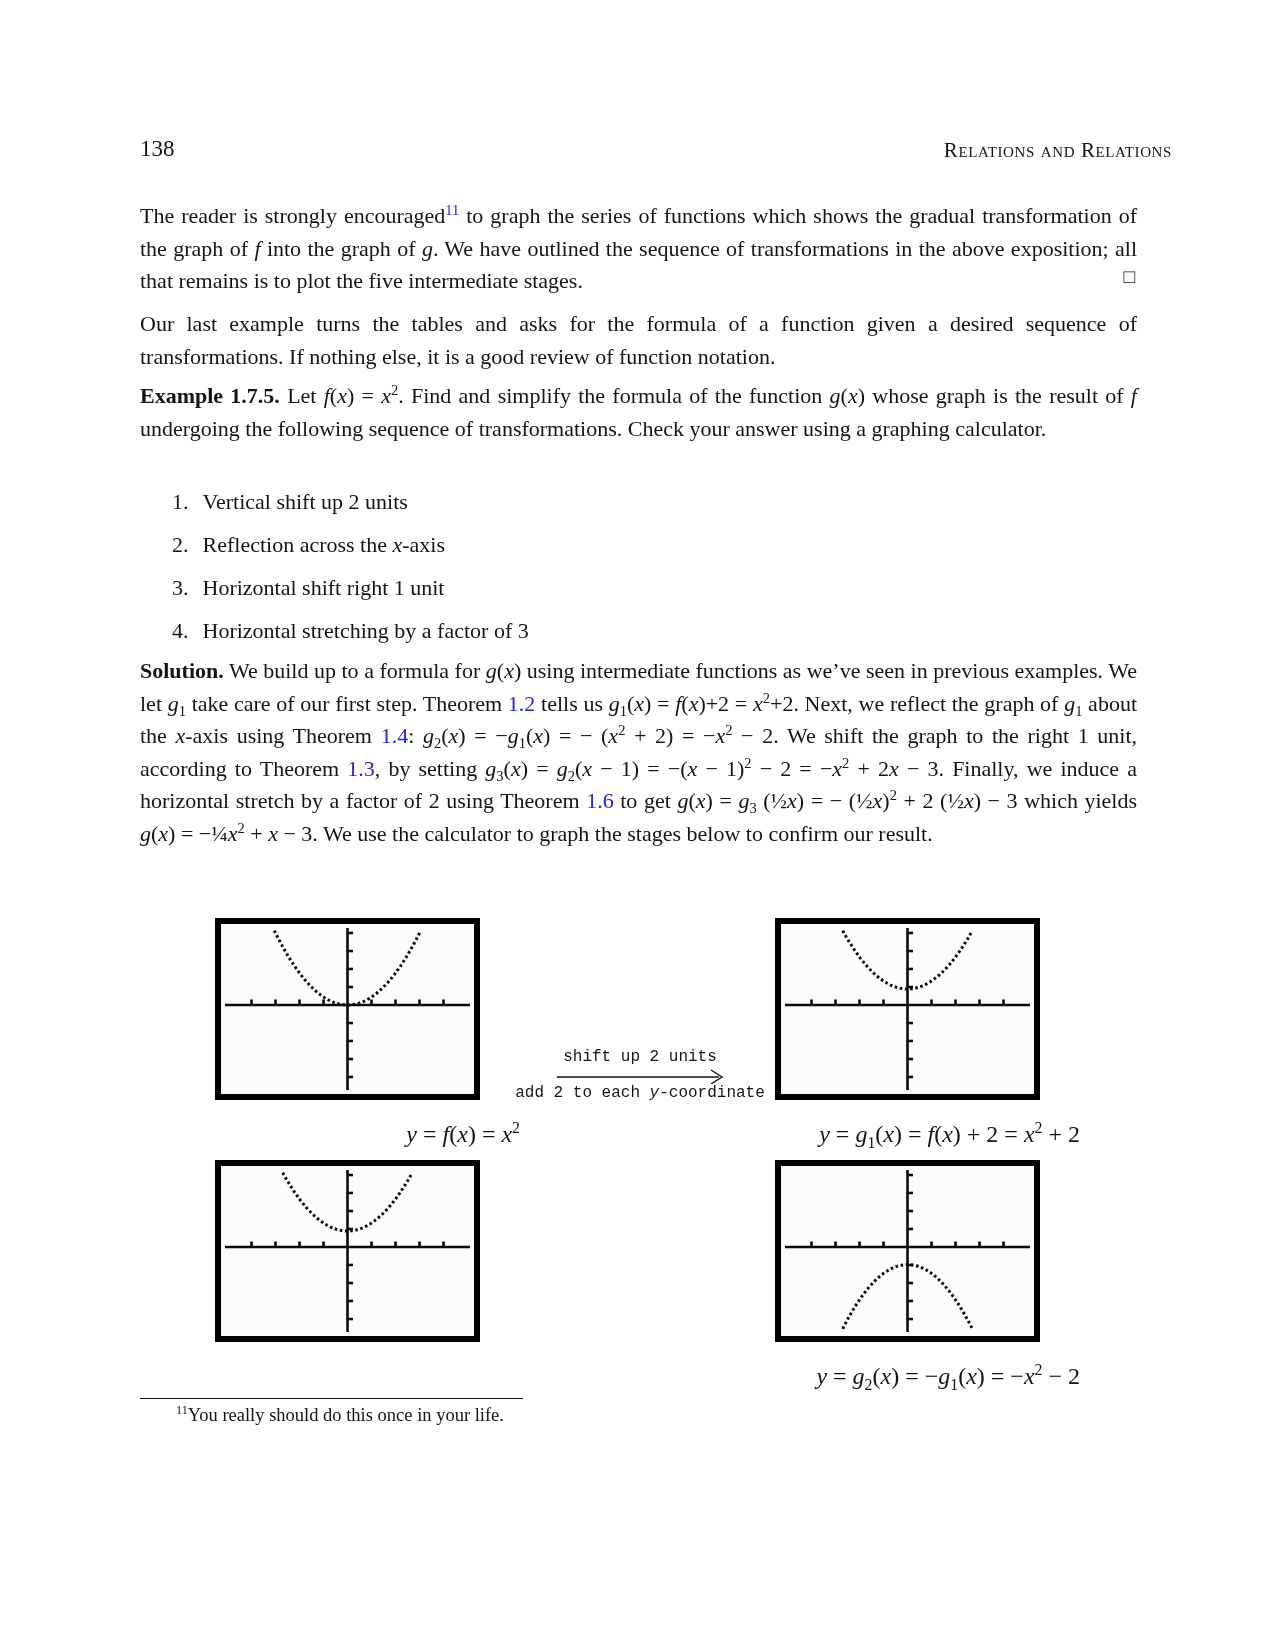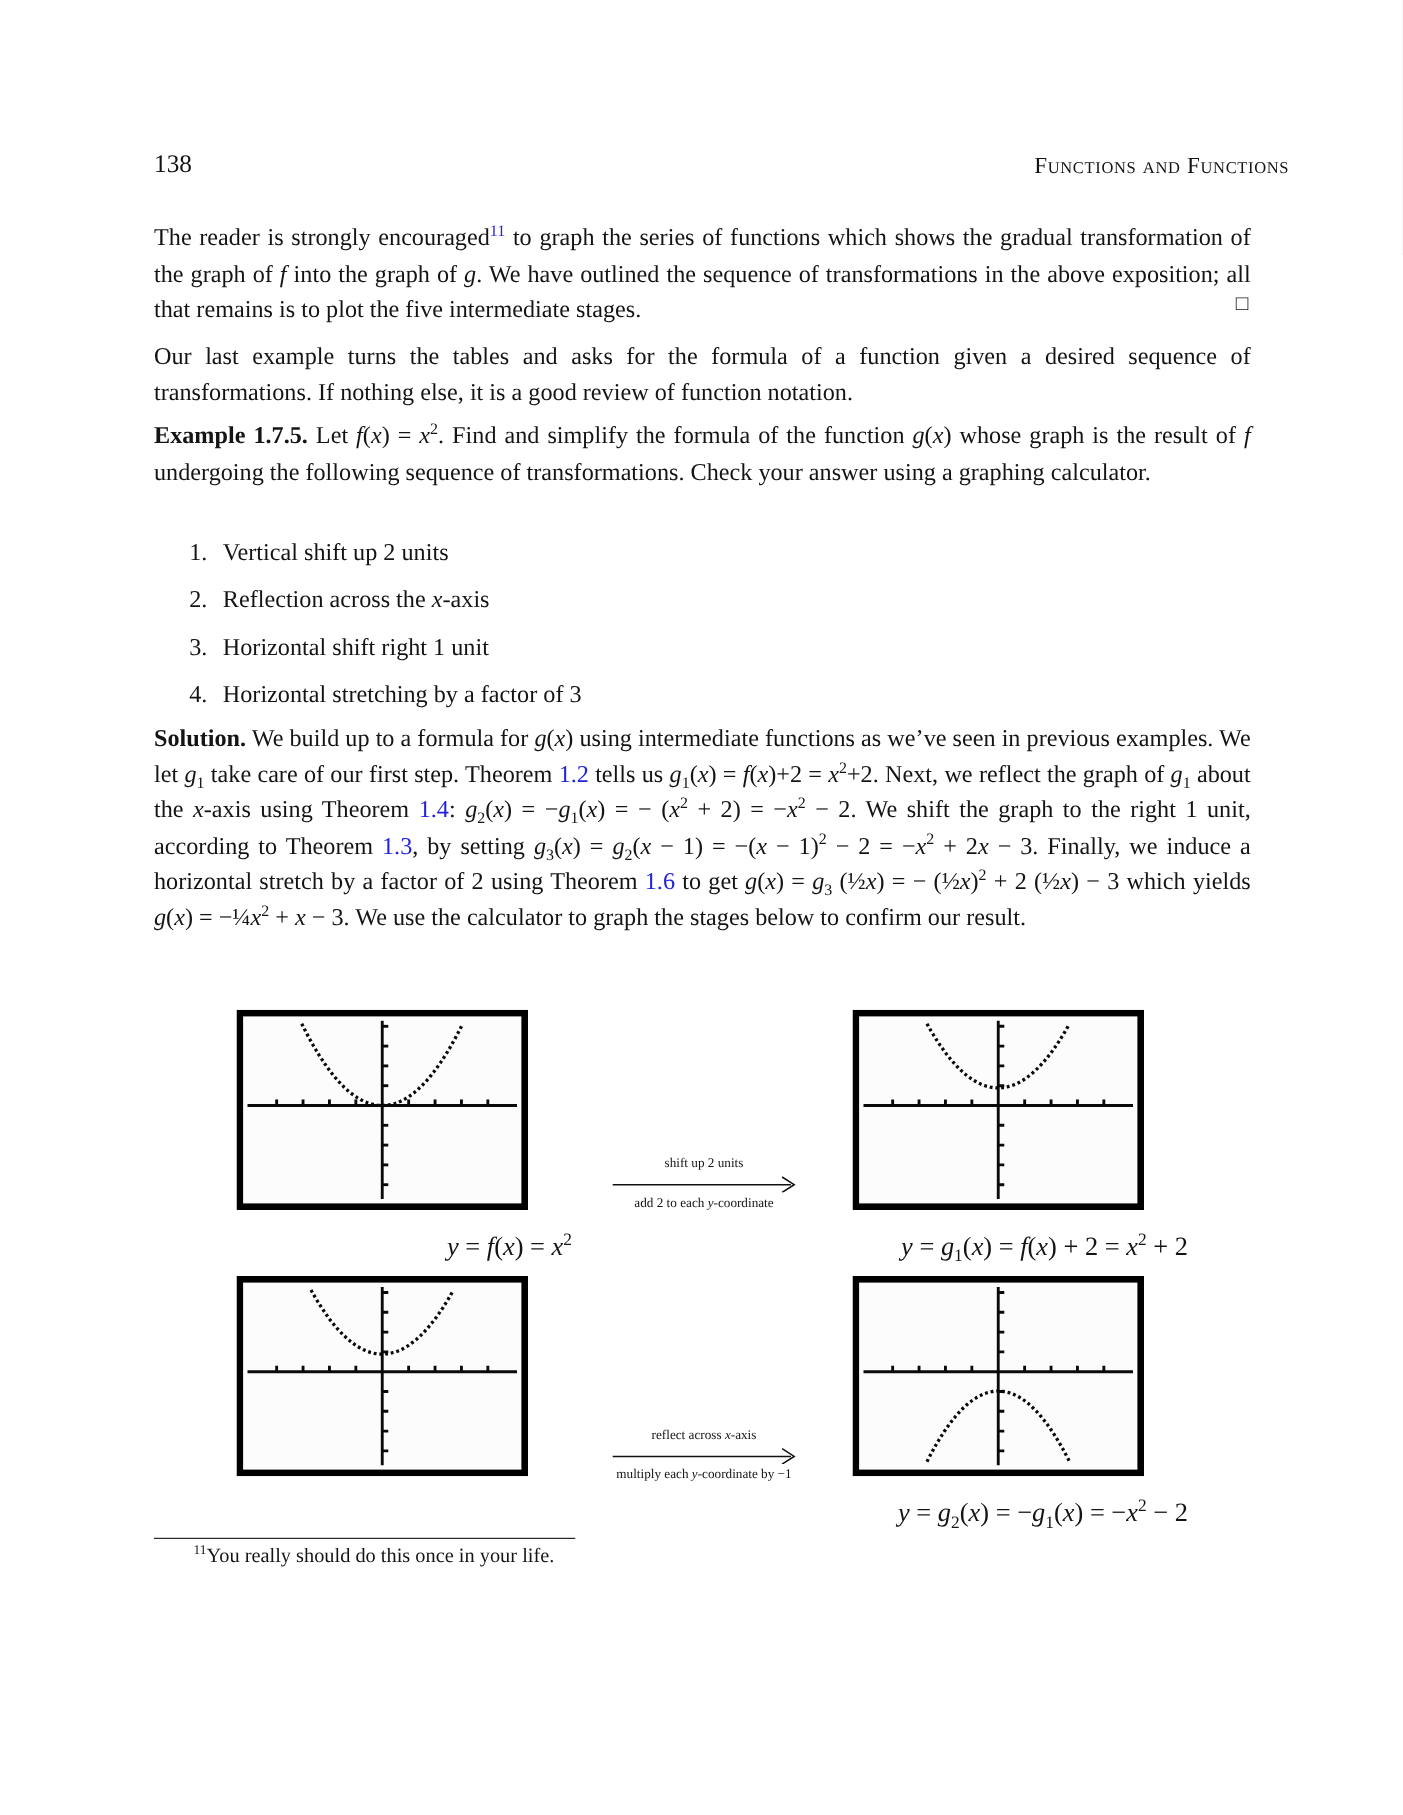--- a/index.html
+++ b/index.html
@@ -36,34 +36,34 @@
     font-size:22px; line-height:30px;
   }
   .list-item .num{display:inline-block; margin-right:14px;}
   
   .graphbox{position:absolute; width:265px; height:182px;}
   .figlabel{
     position:absolute; width:345px; text-align:right;
     font-size:24px; line-height:28px;
   }
   
-  .arrowblk{position:absolute; text-align:center; font-size:12px; line-height:19px;}
+  .arrowblk{position:absolute; text-align:center; font-size:16px; line-height:19px;font-family:Liberation Mono, monospace;}
   .arrowblk .asvg{display:block; margin:1px auto 0 auto;}
   
   .footrule{position:absolute; left:140px; top:1398px; width:383px; border-top:1.5px solid #111;}
   .footnote{position:absolute; left:158px; top:1405px; width:900px; font-size:18.5px;margin-left:18px;}
   i{font-style:italic;}
 </style>
 </head>
 <body>
 
 <div class="page">
 
   <div class="hdr-num">138</div>
-  <div class="hdr-title">Functions and Functions</div>
+  <div class="hdr-title">Relations and Relations</div>
 
   <p class="para p1"><span>The reader is strongly encouraged<sup class="lnk">11</sup> to graph the series of functions which shows the gradual transformation of the graph of <i>f</i> into the graph of <i>g</i>. We have outlined the sequence of transformations in the above exposition; all that remains is to plot the five intermediate stages.</span><span class="qed">□</span></p>
 
   <p class="para p2">Our last example turns the tables and asks for the formula of a function given a desired sequence of transformations. If nothing else, it is a good review of function notation.</p>
 
   <p class="para ex"><span class="exlabel">Example 1.7.5.</span> <span>Let <i>f</i>(<i>x</i>) = <i>x</i><sup>2</sup>. Find and simplify the formula of the function <i>g</i>(<i>x</i>) whose graph is the result of <i>f</i> undergoing the following sequence of transformations. Check your answer using a graphing calculator.</span></p>
 
   <div class="list-item" style="top:487px"><span class="num">1.</span><span>Vertical shift up 2 units</span></div>
   <div class="list-item" style="top:530px"><span class="num">2.</span><span>Reflection across the <i>x</i>-axis</span></div>
   <div class="list-item" style="top:573px"><span class="num">3.</span><span>Horizontal shift right 1 unit</span></div>
@@ -182,27 +182,19 @@
           <line x1="132.5" y1="105" x2="138" y2="105" stroke="#0a0a0a" stroke-width="2.6"></line>
           <line x1="132.5" y1="69" x2="138" y2="69" stroke="#0a0a0a" stroke-width="2.6"></line>
           <line x1="132.5" y1="51" x2="138" y2="51" stroke="#0a0a0a" stroke-width="2.6"></line>
           <line x1="132.5" y1="33" x2="138" y2="33" stroke="#0a0a0a" stroke-width="2.6"></line>
           <line x1="132.5" y1="15" x2="138" y2="15" stroke="#0a0a0a" stroke-width="2.6"></line>
         </g>
         <polyline points="67.7,168.8 68.9,166.4 70.1,164.1 71.3,161.8 72.5,159.6 73.7,157.4 74.9,155.3 76.1,153.2 77.3,151.2 78.5,149.2 79.7,147.2 80.9,145.3 82.1,143.4 83.3,141.6 84.5,139.8 85.7,138.1 86.9,136.4 88.1,134.7 89.3,133.1 90.5,131.6 91.7,130.0 92.9,128.6 94.1,127.1 95.3,125.7 96.5,124.4 97.7,123.1 98.9,121.8 100.1,120.6 101.3,119.5 102.5,118.4 103.7,117.3 104.9,116.2 106.1,115.2 107.3,114.3 108.5,113.4 109.7,112.5 110.9,111.7 112.1,111.0 113.3,110.2 114.5,109.6 115.7,108.9 116.9,108.3 118.1,107.8 119.3,107.3 120.5,106.8 121.7,106.4 122.9,106.0 124.1,105.7 125.3,105.4 126.5,105.2 127.7,105.0 128.9,104.8 130.1,104.7 131.3,104.6 132.5,104.6 133.7,104.6 134.9,104.7 136.1,104.8 137.3,105.0 138.5,105.1 139.7,105.4 140.9,105.7 142.1,106.0 143.3,106.4 144.5,106.8 145.7,107.3 146.9,107.8 148.1,108.3 149.3,108.9 150.5,109.5 151.7,110.2 152.9,111.0 154.1,111.7 155.3,112.5 156.5,113.4 157.7,114.3 158.9,115.2 160.1,116.2 161.3,117.3 162.5,118.3 163.7,119.5 164.9,120.6 166.1,121.8 167.3,123.1 168.5,124.4 169.7,125.7 170.9,127.1 172.1,128.6 173.3,130.0 174.5,131.5 175.7,133.1 176.9,134.7 178.1,136.4 179.3,138.1 180.5,139.8 181.7,141.6 182.9,143.4 184.1,145.3 185.3,147.2 186.5,149.1 187.7,151.2 188.9,153.2 190.1,155.3 191.3,157.4 192.5,159.6 193.7,161.8 194.9,164.1 196.1,166.4 197.3,168.8" fill="none" stroke="#0a0a0a" stroke-width="3" stroke-dasharray="2.6 2.6"></polyline>
       </svg>
   </div>
 
-  <div class="arrowblk" style="left:500px; top:1295px; width:280px">
-    <div>reflect across <i>x</i>-axis</div>
-    <svg class="asvg" width="175" height="16" viewBox="0 0 175 16">
-      <line x1="4" y1="9" x2="166" y2="9" stroke="#111" stroke-width="1.4"></line>
-      <path d="M158 2 L169 9 L158 16" fill="none" stroke="#111" stroke-width="1.4"></path>
-    </svg>
-    <div>multiply each <i>y</i>-coordinate by −1</div>
-  </div>
 
   <div class="figlabel" style="left:735px; top:1362px"><i>y</i> = <i>g</i><sub>2</sub>(<i>x</i>) = −<i>g</i><sub>1</sub>(<i>x</i>) = −<i>x</i><sup>2</sup> − 2</div>
 
   <div class="footrule"></div>
   <div class="footnote"><sup>11</sup><span>You really should do this once in your life.</span></div>
 
 </div>
 
 </body></html>

